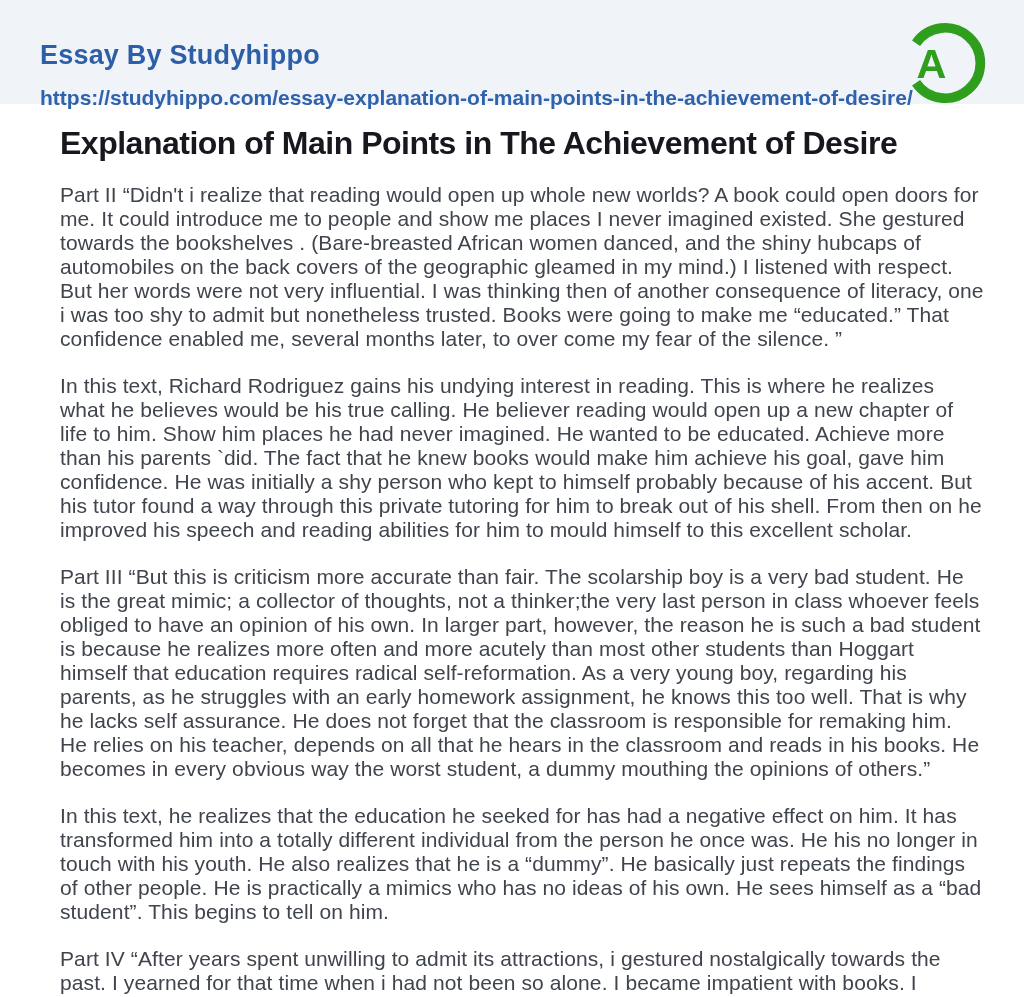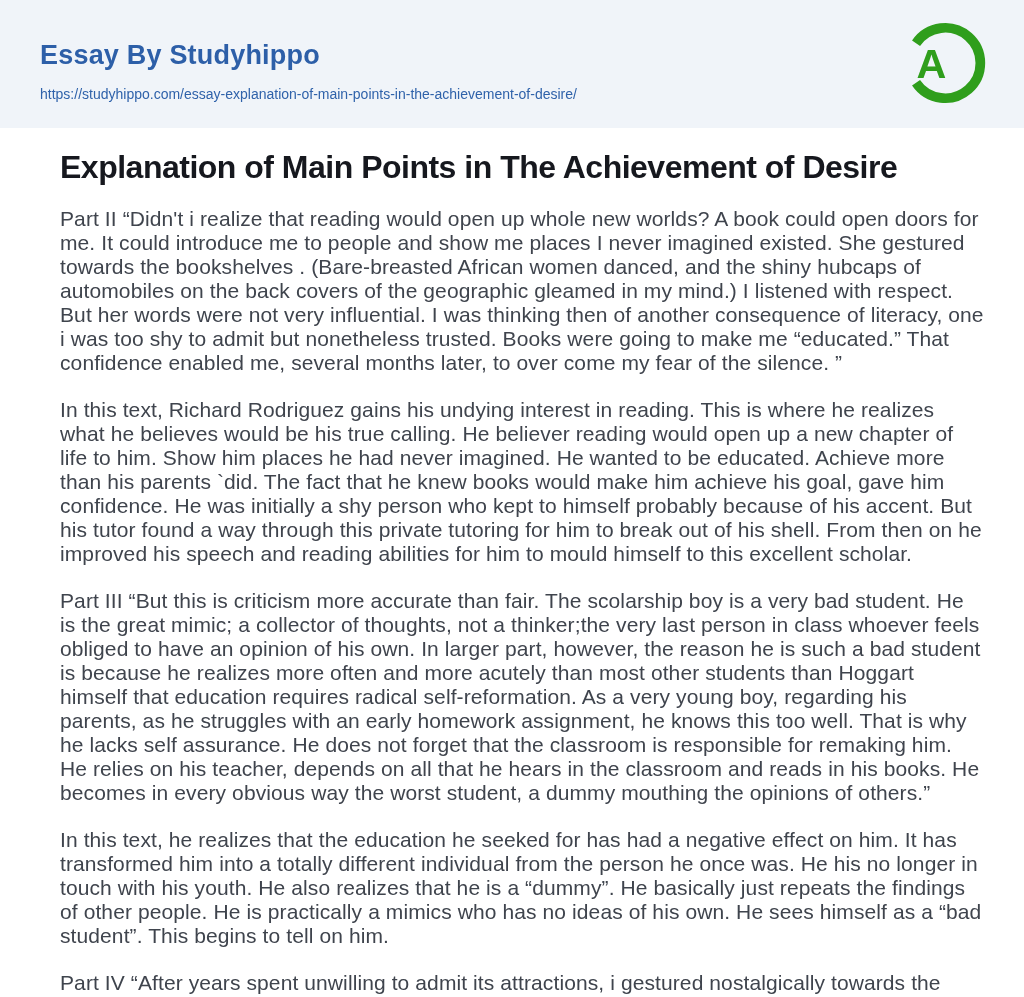--- a/index.html
+++ b/index.html
@@ -6,40 +6,40 @@
   html, body {
     width: 1024px;
     background: #ffffff;
     font-family: "Liberation Sans", sans-serif;
   }
   body { min-height: 997px; position: relative; }
 
   
   .header {
     width: 100%;
-    height: 128px;
+    height: 104px;
     background: #f0f4f9;
     position: relative;
     padding: 4px 40px;
   }
   .site-name {
     position: absolute;
     left: 40px;
     top: 40px;
     font-size: 27px;
     font-weight: bold;
     letter-spacing: 0.2px;
     color: #2d5fa8;
   }
   .site-url {
     position: absolute;
     left: 40px;
     top: 86px;
-    font-size: 14px;
-    font-weight: 400;
+    font-size: 21px;
+    font-weight: 700;
     color: #2f62aa;
     text-decoration: none;
   }
   .logo {
     position: absolute;
     right: 38px;
     top: 16px;
     width: 88px;
     height: 94px;
   }

